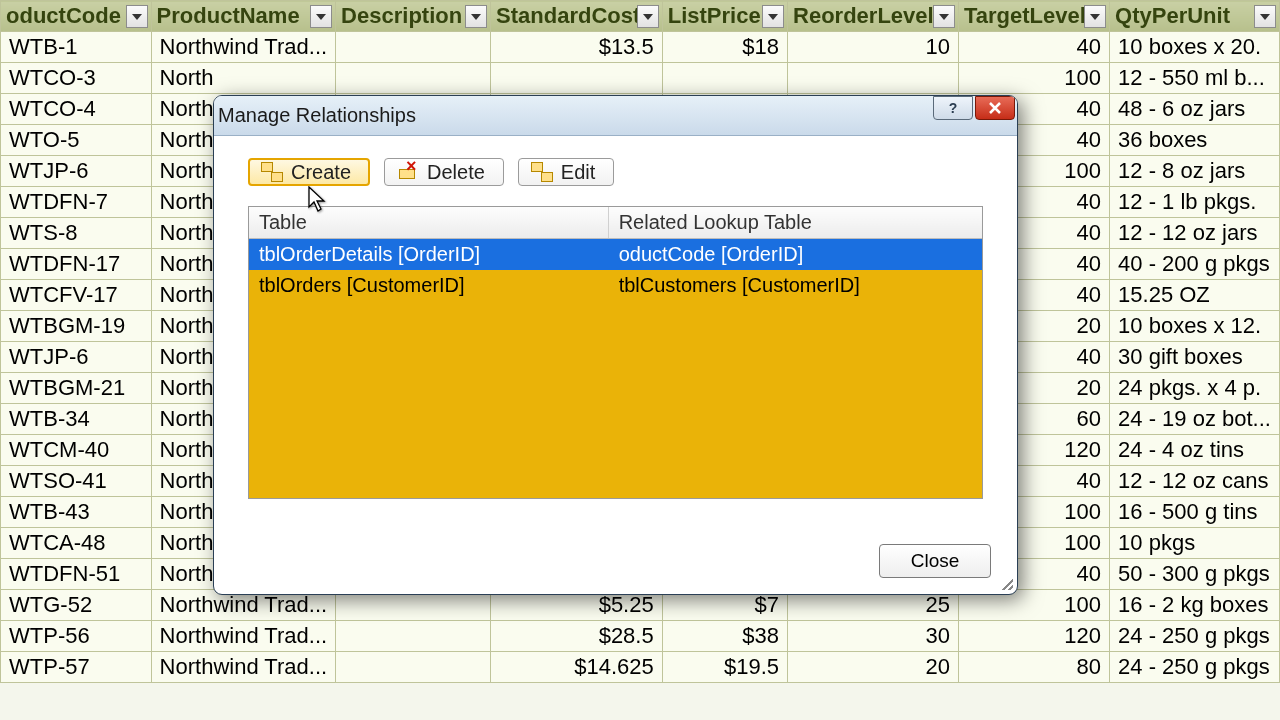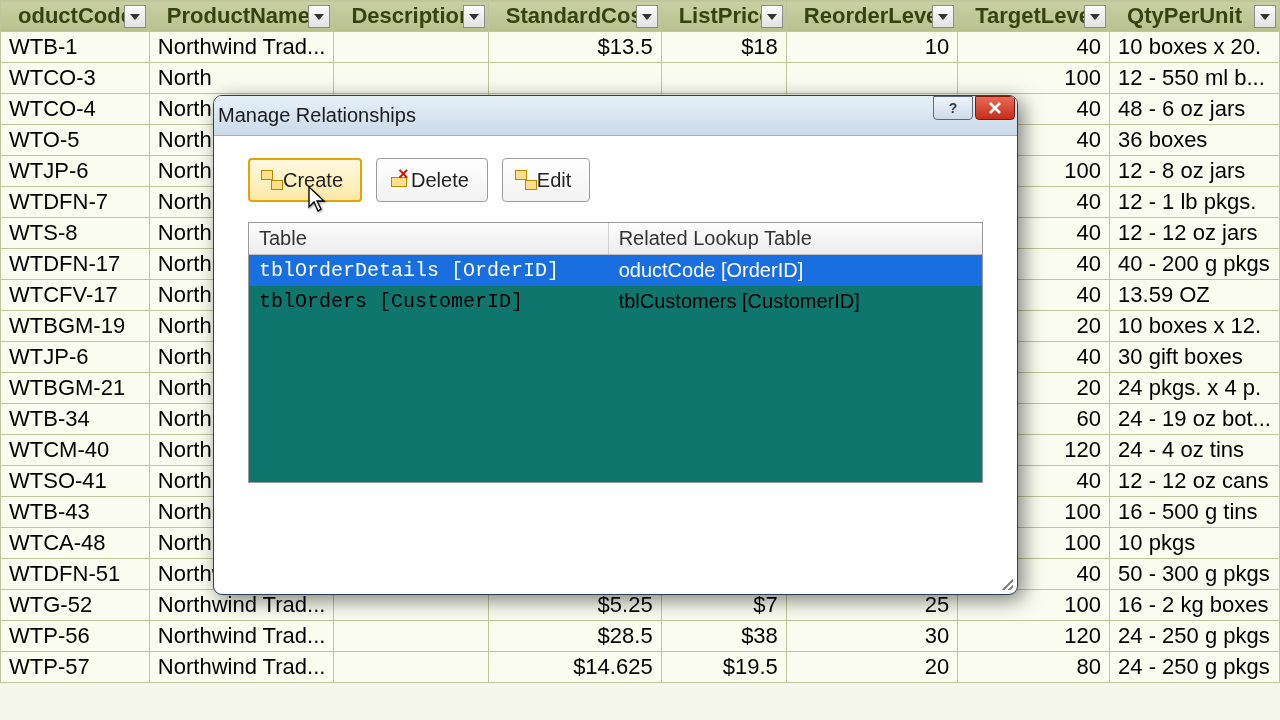--- a/index.html
+++ b/index.html
@@ -13,21 +13,21 @@
     padding: 2px 8px;
     font-size: 22px;
     height: 31px;
     white-space: nowrap;
   }
   .sheet th {
     background: linear-gradient(#c9d0a4, #b7c08c);
     color: #35440f;
     font-weight: bold;
     text-align: left;
-    padding-left: 17px;
+    padding-left: 5px;
     position: relative;
   }
   .sheet td { background: #fafcef; }
   .sheet th .filter {
     position: absolute; right:3px; top:4px;
     width:22px; height:23px;
     background: linear-gradient(#fbfbfb,#e2e2e2);
     border: 1px solid #8c8c8c;
     display:flex; align-items:center; justify-content:center;
   }
@@ -69,54 +69,54 @@
     background:linear-gradient(#eef4fb,#cfdbe8);
     border-bottom-left-radius:4px; border-bottom-right-radius:4px;
      margin-right:2px;
   }
   .winbtn.close { background:linear-gradient(#e86b57,#c62d18); color:#fff; border-color:#7a1808;}
   .winbtn.help { color:#2a3c50; }
 
   .dlgbody { padding: 22px 34px 0 34px; position:relative; height: calc(100% - 40px); }
   .toolbar { display:flex; gap:14px; margin-bottom:20px; }
   .btn {
-    height: 44px; padding: 0 18px 0 12px;
-    display:flex; align-items:center; 
+    height: 28px; padding: 0 18px 0 12px;
+    display:flex; align-items:center; gap:8px;
     background: linear-gradient(#ffffff,#f2f2f2);
     border: 1px solid #9b9b9b; border-radius:4px;
     font-size: 20px; color:#222;
   }
   .btn.hover { background: linear-gradient(#fef8e2,#fde9a6); border:2px solid #e5a500; padding:0 17px 0 11px;}
   .btn .ico { width:22px; height:20px; display:inline-block; position:relative; }
   .ico-db::before, .ico-db::after {
     content:""; position:absolute; width:10px; height:8px; background:#ffe08a; border:1px solid #b68800;
   }
   .ico-db::before { left:0; top:0; }
   .ico-db::after  { left:10px; top:10px; }
   .ico-del::before{
     content:""; position:absolute; left:2px; top:7px; width:14px; height:8px;
     background:#ffe08a; border:1px solid #b68800;
   }
   .ico-del::after{
     content:"×"; color:#d11507; font-weight:bold; font-size:18px; position:absolute; left:9px; top:-6px;
   }
 
   .rel-table {
-    border: 1px solid #9a9a9a; height: 261px; width: 100%; background:#0f766e;
+    border: 1px solid #9a9a9a; height: 293px; width: 100%; background:#eab308;
   }
   .rel-table table { width:100%; border-collapse: collapse; font-size: 20px; }
   .rel-table th {
     text-align:left; font-weight:normal; color:#333;
     background:linear-gradient(#fdfdfd,#ececec);
     border-bottom:1px solid #bcbcbc; padding:4px 10px; height:30px;
   }
   .rel-table th:first-child{width:49%; border-right:1px solid #d0d0d0;}
   .rel-table td { padding:4px 10px; height:31px; }
   .rel-row.sel td { background:#1a6fe0; color:#fff; }
-  .rel-row td:first-child{border-right:1px solid transparent;font-family:Liberation Mono, monospace;}
+  .rel-row td:first-child{border-right:1px solid transparent;}
 
   .closebtn {
     position:absolute; right:26px; bottom:16px;
     width:112px; height:34px; font-size:19px;
     background:linear-gradient(#ffffff,#eeeeee); border:1px solid #7a7a7a; border-radius:4px;
   }
   .resize { position:absolute; right:4px; bottom:4px; width:14px; height:14px;
     background:
       linear-gradient(135deg, transparent 0 60%, #888 60% 70%, transparent 70% 80%, #888 80% 90%, transparent 90%);
   }
@@ -226,21 +226,21 @@
         <td>40 - 200 g pkgs</td>
       </tr>
       <tr>
         <td>WTCFV-17</td>
         <td>North</td>
         <td></td>
         <td class="num"></td>
         <td class="num"></td>
         <td class="num"></td>
         <td class="num">40</td>
-        <td>13.59 OZ</td>
+        <td>15.25 OZ</td>
       </tr>
       <tr>
         <td>WTBGM-19</td>
         <td>North</td>
         <td></td>
         <td class="num"></td>
         <td class="num"></td>
         <td class="num"></td>
         <td class="num">20</td>
         <td>10 boxes x 12.</td>
@@ -400,20 +400,21 @@
               <td>oductCode [OrderID]</td>
             </tr>
             <tr class="rel-row">
               <td>tblOrders [CustomerID]</td>
               <td>tblCustomers [CustomerID]</td>
             </tr>
           </tbody>
       </table>
     </div>
 
+    <button class="closebtn">Close</button>
     <div class="resize"></div>
   </div>
 </div>
 
 <div class="cursor">
   <svg width="20" height="28" viewBox="0 0 20 28">
     <path d="M1 1 L1 21 L6 16 L10 25 L13 23 L9 15 L16 15 Z" fill="#fff" stroke="#000" stroke-width="1.3"></path>
   </svg>
 </div>
 

